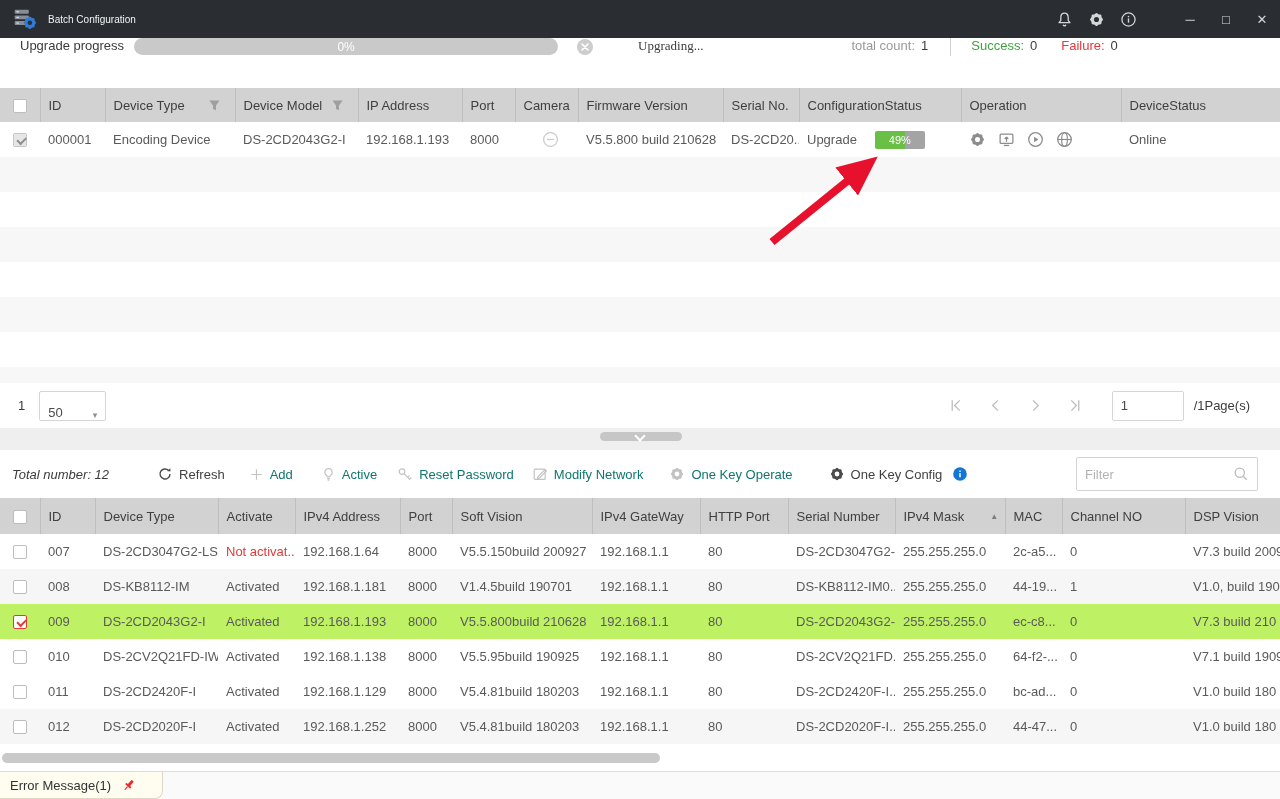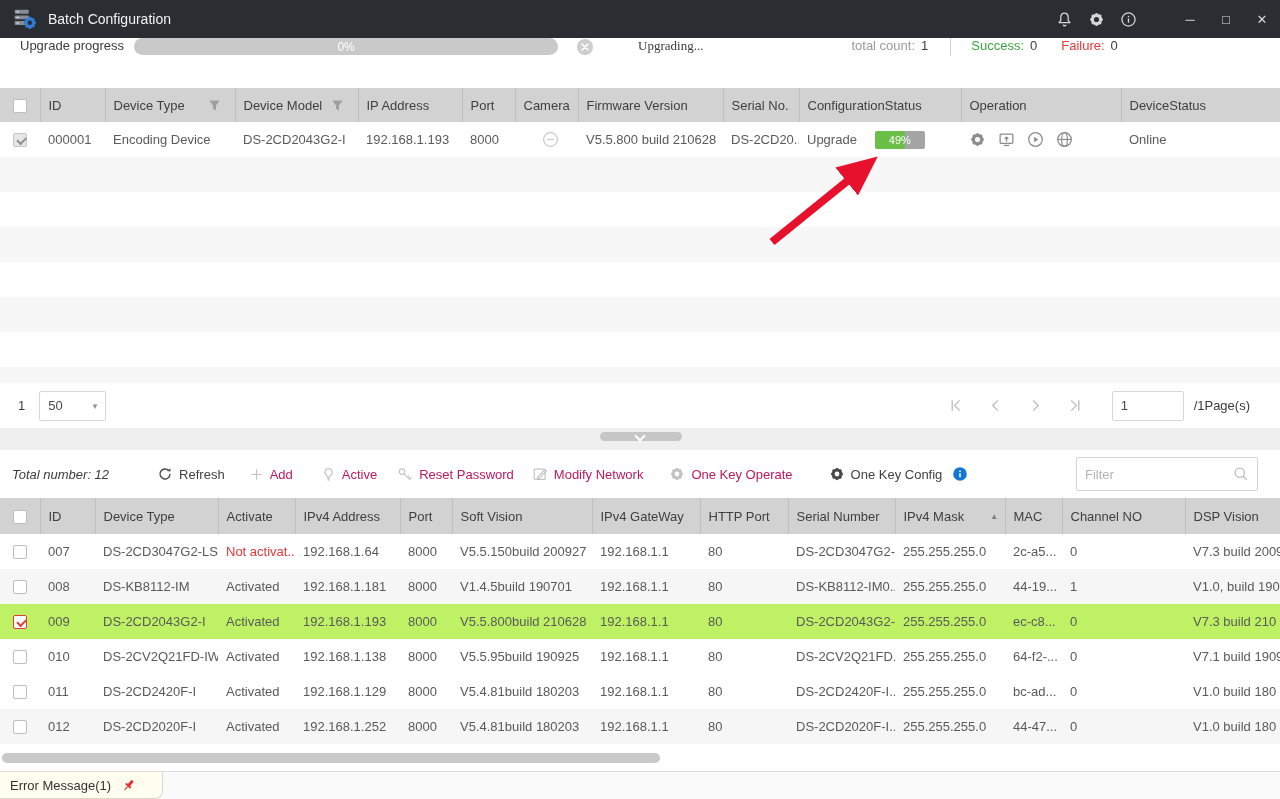--- a/index.html
+++ b/index.html
@@ -2,21 +2,21 @@
 <html><head>
 <meta charset="utf-8">
 <style>
   * { margin:0; padding:0; box-sizing:border-box; }
   html,body { width:1280px; height:799px; overflow:hidden; }
   body { font-family:"Liberation Sans","DejaVu Sans",sans-serif; background:#fff; position:relative; font-size:13px; color:#5a5a5a; }
 
   
   .titlebar { height:38px; background:#2a2d32; display:flex; align-items:center; padding:0 0 0 12px; }
   .titlebar .app-icon { width:26px; height:26px; margin-right:10px; }
-  .titlebar .title { color:#f2f3f4; font-size:14px; }
+  .titlebar .title { color:#f2f3f4; font-size:10px; }
   .tb-right { margin-left:auto; display:flex; align-items:center; }
   .tb-btn { width:32px; height:38px; display:flex; align-items:center; justify-content:center; }
   .win-btn { width:36px; height:38px; display:flex; align-items:center; justify-content:center; color:#d5d6d8; font-size:13px; }
   .win-group { margin-left:28px; display:flex; }
 
   
   .progress-row { height:50px; display:flex; background:#fff; }
   .pr-label { margin-left:20px; color:#3c3c3c; }
   .pr-bar { margin-left:10px; width:424px; height:17px; border-radius:9px; background:#c9c9c9; display:flex; align-items:center; justify-content:center; }
   .pr-bar span { color:#fff; font-size:12px; }
@@ -51,37 +51,37 @@
 
   
   .op-icons { display:flex; align-items:center; gap:12px; }
   .cfg-cell { display:flex; align-items:center; }
   .badge { margin-left:18px; width:50px; height:18px; border-radius:2px; background:linear-gradient(90deg,#6abf47 0 60%,#a4a4a4 60% 100%); color:#fff; font-size:11px; display:flex; align-items:center; justify-content:center; }
   .stripes { height:226px; background:repeating-linear-gradient(#f7f7f7 0 35px,#ffffff 35px 70px); }
 
   
   .pagination { height:45px; display:flex; align-items:center; background:#fff; }
   .pg-count { margin-left:18px; color:#3c3c3c; }
-  .pg-select { margin-left:14px; width:67px; height:30px; border:1px solid #d6d6d6; border-radius:2px; display:flex; align-items:center; padding:0 8px; color:#4a4a4a; }
+  .pg-select { margin-left:14px; width:67px; height:30px; border:1px solid #d6d6d6; border-radius:2px; display:flex; align-items:flex-end; padding:0 8px; color:#4a4a4a; }
   .pg-select .caret { margin-left:auto; color:#8f8f8f; font-size:9px; }
   .pg-nav { margin-left:auto; display:flex; align-items:center; }
   .pg-btn { width:40px; height:30px; display:flex; align-items:center; justify-content:center; }
   .pg-input { margin-left:16px; width:72px; height:30px; border:1px solid #d6d6d6; border-radius:2px; padding:0 8px; font-size:13px; color:#4a4a4a; font-family:inherit; outline:none; }
   .pg-pages { margin-left:10px; margin-right:30px; color:#3c3c3c; }
 
   
   .splitter { height:22px; background:#efefef; position:relative; }
   .split-handle { position:absolute; left:600px; top:4px; width:82px; height:9px; border-radius:5px; background:#c6c6c6; }
   .split-handle::after { content:""; position:absolute; left:36px; top:0px; width:6px; height:6px; border-right:2px solid #fff; border-bottom:2px solid #fff; transform:rotate(45deg); }
 
   
   .toolbar { height:48px; background:#fff; display:flex; align-items:center; }
   .tb-item { display:flex; align-items:center; gap:6px; white-space:nowrap; }
   .tb-enabled { color:#424242; }
-  .tb-disabled { color:#be185d; }
+  .tb-disabled { color:#0f766e; }
   .tl-total { margin-left:12px; color:#3c3c3c;font-style:italic; }
   .ml48{margin-left:48px;} .ml24{margin-left:24px;} .ml28{margin-left:28px;} .ml20{margin-left:20px;} .ml18{margin-left:18px;} .ml26{margin-left:26px;} .ml36{margin-left:36px;} .ml10{margin-left:10px;}
   .filter-box { margin-left:auto; margin-right:22px; width:182px; height:34px; border:1px solid #d4d4d4; border-radius:2px; display:flex; align-items:center; padding:7px 8px; }
   .filter-box input { border:none; outline:none; flex:1; font-size:13px; font-family:inherit; color:#4a4a4a; min-width:0; }
   .filter-box input::placeholder { color:#b3b3b3; }
 
   
   .row-alt { background:#f6f6f6; }
   .row-selected { background:#bef264; }
   .txt-red { color:#e23939; }

